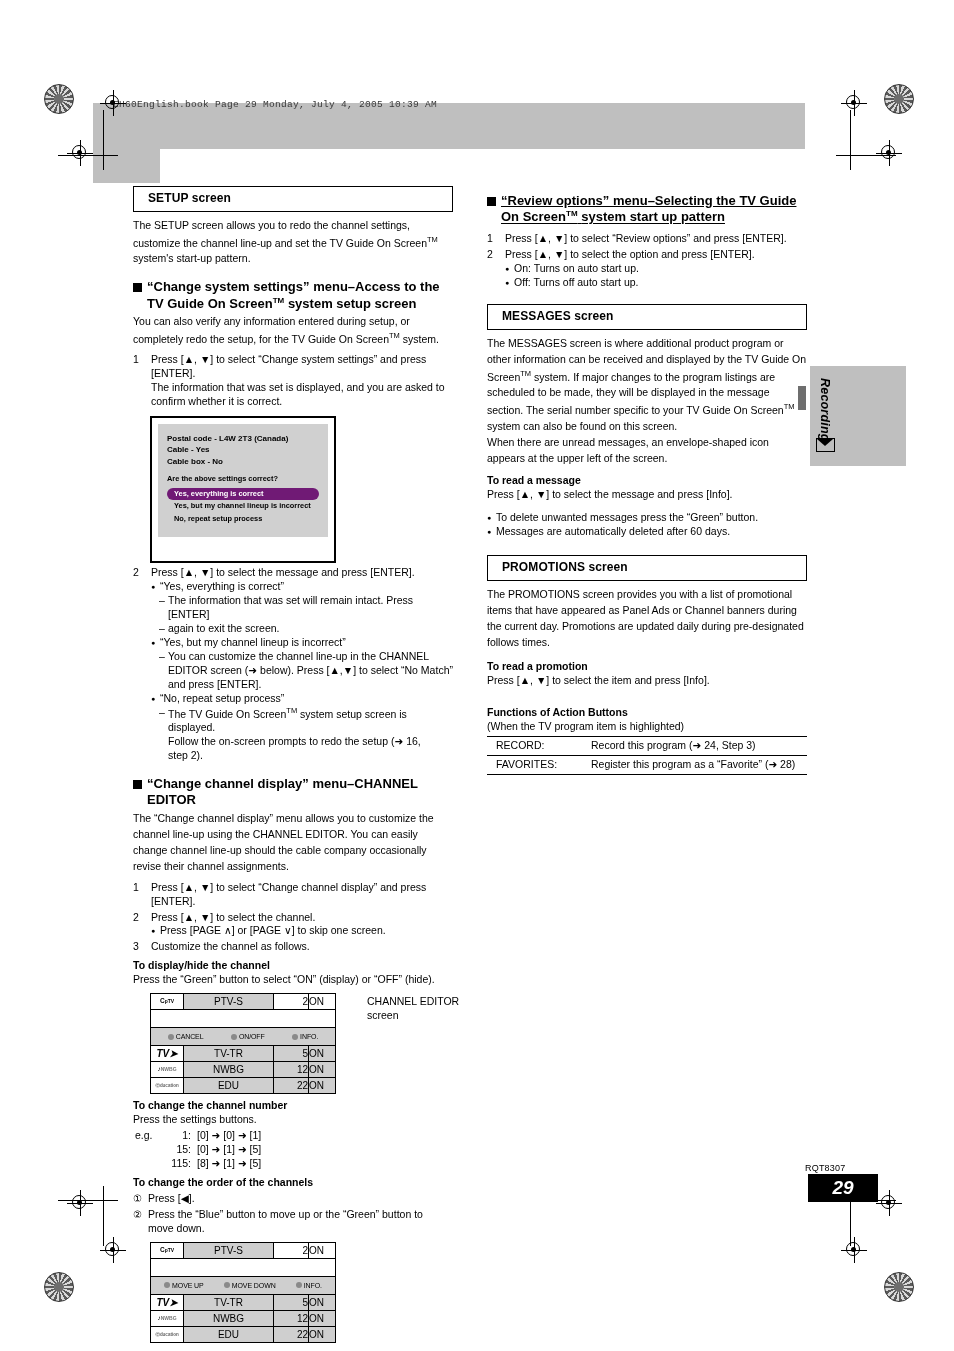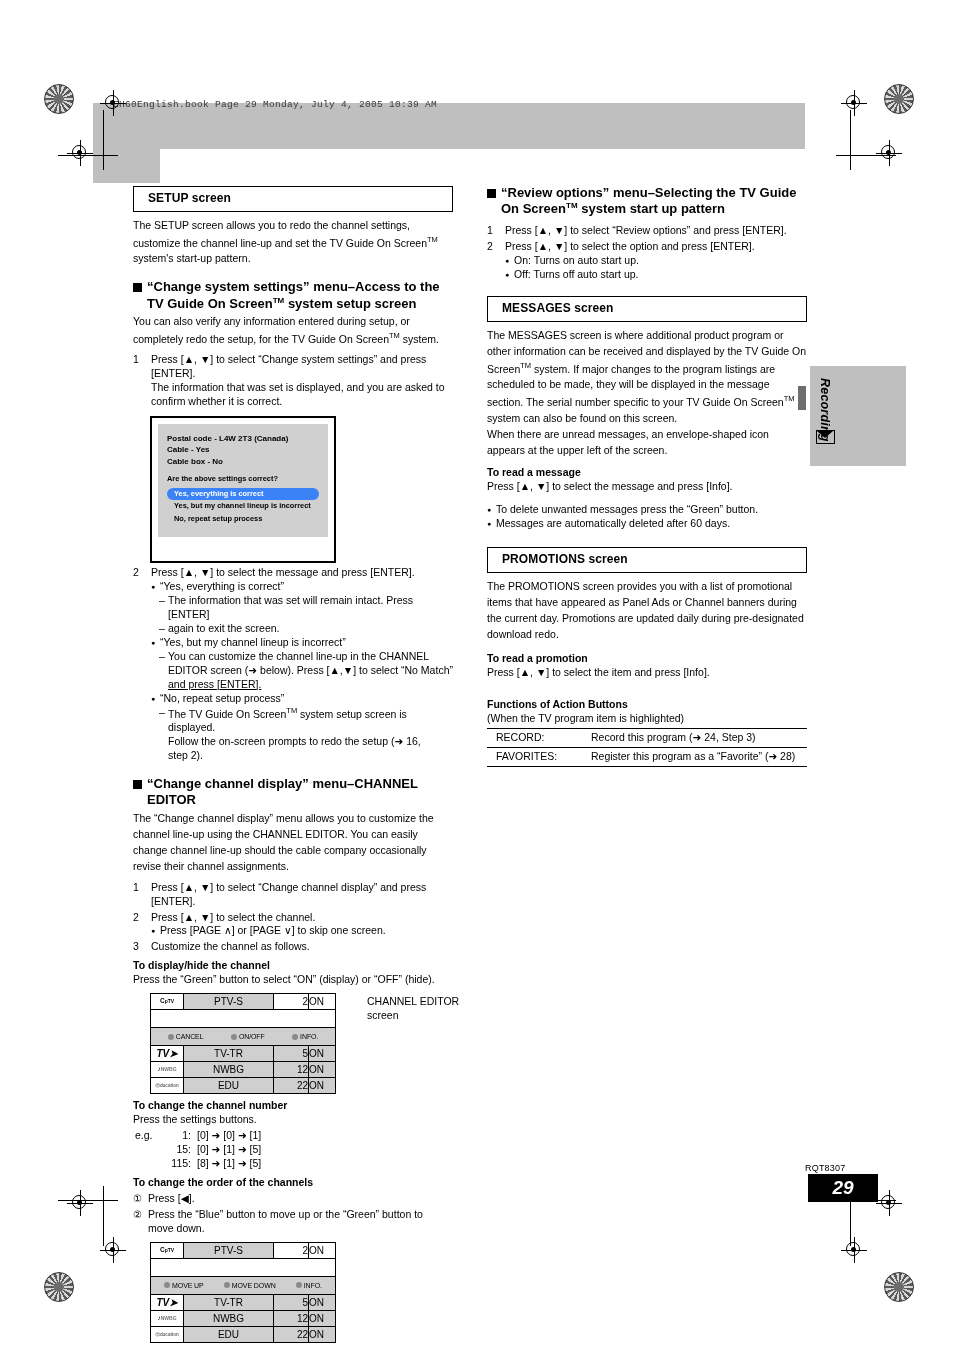--- a/index.html
+++ b/index.html
@@ -210,21 +210,21 @@
   }
   .setup-gap { height: 7px; }
   .setup-q { font-weight: bold; font-size: 7.4px; margin-bottom: 3px;}
   .setup-opt {
     font-weight: bold;
     font-size: 7.4px;
     padding: 1px 5px 1px 7px;
     line-height: 1.4;
   }
   .setup-opt.sel {
-    background: #3b82f6;
+    background: #701a75;
     color: #ffffff;
     border-radius: 7px;
   }
   .setup-foot { height: 24px; background:#ffffff; }
 
   
   .ce-wrap { margin: 6px 0 3px 17px; position: relative; }
   table.ce {
     border-collapse: collapse;
     width: 186px;
@@ -522,21 +522,21 @@
 
   <div class="step">
     <span class="num">2</span>
     <div>Press [▲, ▼] to select the message and press [ENTER].</div>
     <div class="sub">“Yes, everything is correct”</div>
     <div class="dash">The information that was set will remain intact. Press [ENTER]</div>
     <div class="dash" style="padding-left:17px;"><span style="padding-left:0">again to exit the screen.</span></div>
     <div class="sub">“Yes, but my channel lineup is incorrect”</div>
     <div class="dash">You can customize the channel line-up in the CHANNEL</div>
     <div style="padding-left:17px;">EDITOR screen (➜ below). Press [▲,▼] to select “No Match”</div>
-    <div style="padding-left:17px;text-decoration:underline;">and press [ENTER].</div>
+    <div style="padding-left:17px;">and press [ENTER].</div>
     <div class="sub">“No, repeat setup process”</div>
     <div class="dash"><span>The TV Guide On Screen</span><span class="tm">TM</span> <span>system setup screen is displayed.</span></div>
     <div style="padding-left:17px;">Follow the on-screen prompts to redo the setup (➜ 16,</div>
     <div style="padding-left:17px;">step 2).</div>
   </div>
 
   <div class="blk-head">
     <span>“Change channel display” menu–CHANNEL</span><br>
     <span>EDITOR</span>
   </div>
@@ -704,21 +704,21 @@
     </tbody>
       </table>
   </div>
 
   <p class="body" style="margin-left:18px;margin-top:6px;">Repeat steps 2–3 as necessary.</p>
 
 </div>
 
 <div class="col col-right">
 
-  <div class="blk-head" style="margin-top:4px;">
+  <div class="blk-head" style="margin-top:12px;text-decoration:underline;">
     <span>“Review options” menu–Selecting the TV Guide</span><br>
     <span>On Screen</span><span class="tm">TM</span>
     <span>system start up pattern</span>
   </div>
 
   <div class="step" style="margin-top:6px;">
     <span class="num">1</span>
     <div>Press [▲, ▼] to select “Review options” and press [ENTER].</div>
   </div>
   <div class="step">
@@ -748,21 +748,21 @@
   <p class="body">Press [▲, ▼] to select the message and press [Info].</p>
   <div style="height:7px;"></div>
   <div class="bullet-line">To delete unwanted messages press the “Green” button.</div>
   <div class="bullet-line">Messages are automatically deleted after 60 days.</div>
 
   <div class="section-box" style="margin-top:16px;">PROMOTIONS screen</div>
 
   <p class="body">The PROMOTIONS screen provides you with a list of promotional</p>
   <p class="body">items that have appeared as Panel Ads or Channel banners during</p>
   <p class="body">the current day. Promotions are updated daily during pre-designated</p>
-  <p class="body">download redo.</p>
+  <p class="body">follows times.</p>
 
   <div class="sub-head" style="margin-top:10px;">To read a promotion</div>
   <p class="body">Press [▲, ▼] to select the item and press [Info].</p>
 
   <div class="sub-head" style="margin-top:18px;">Functions of Action Buttons</div>
   <p class="body">(When the TV program item is highlighted)</p>
 
   <table class="actions">
     <tbody>
         <tr>

